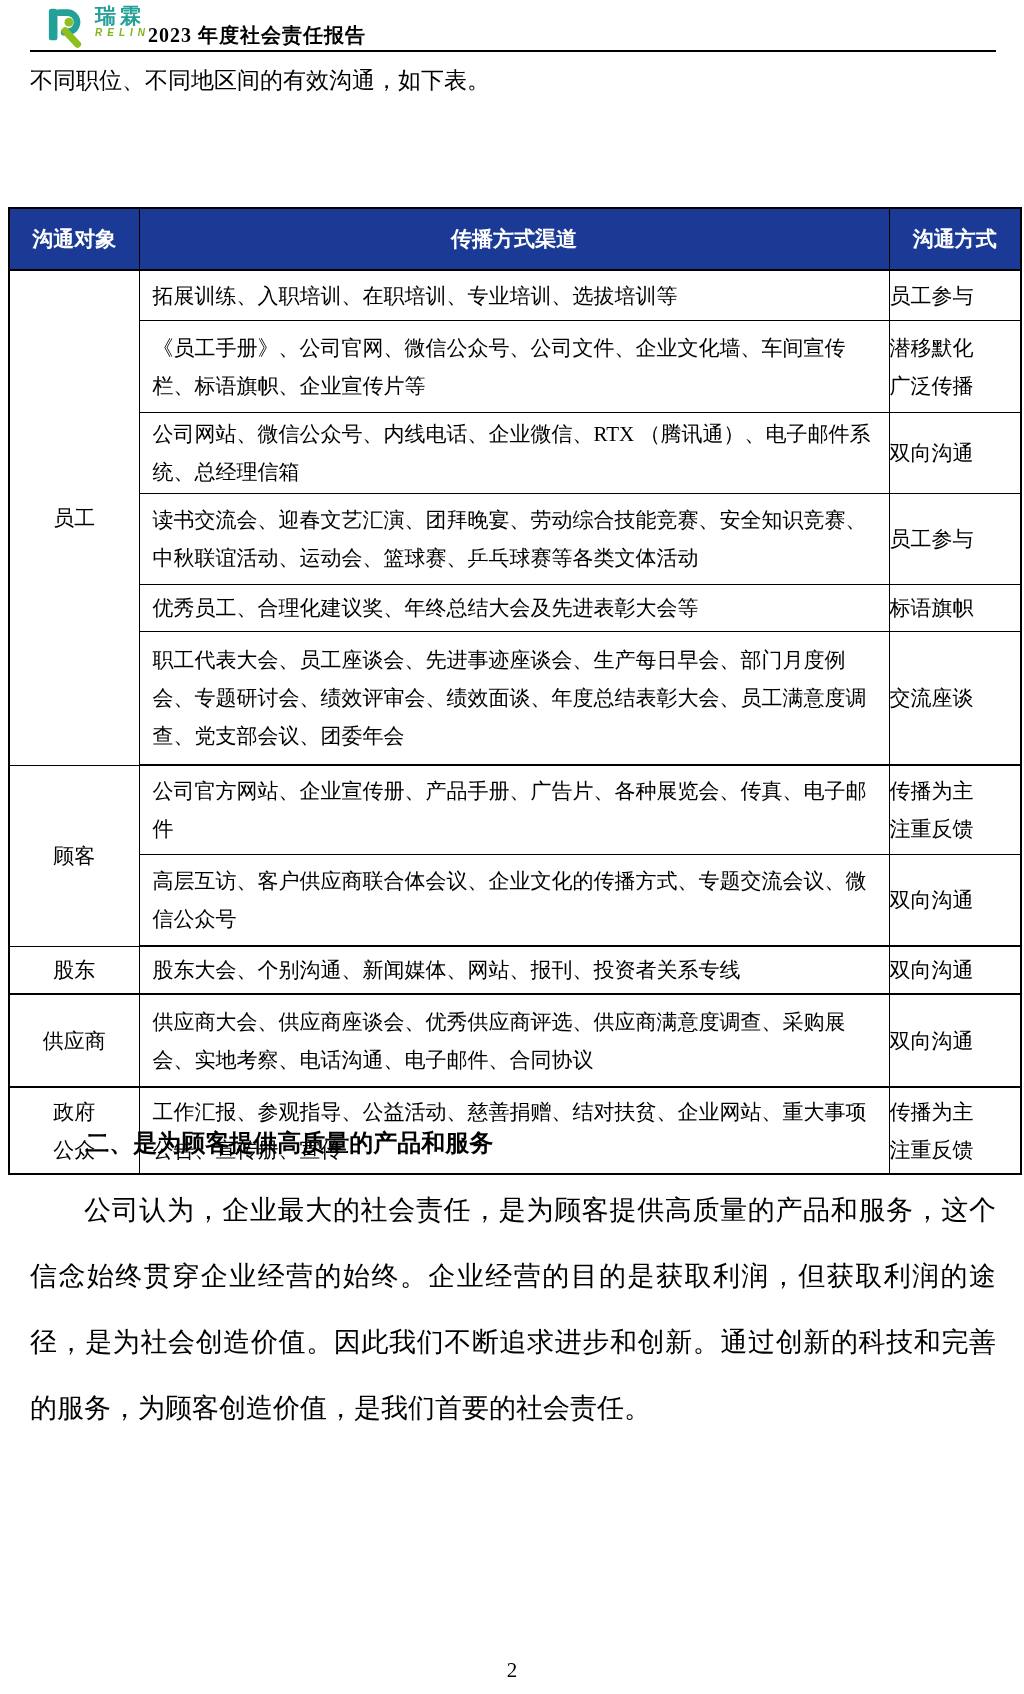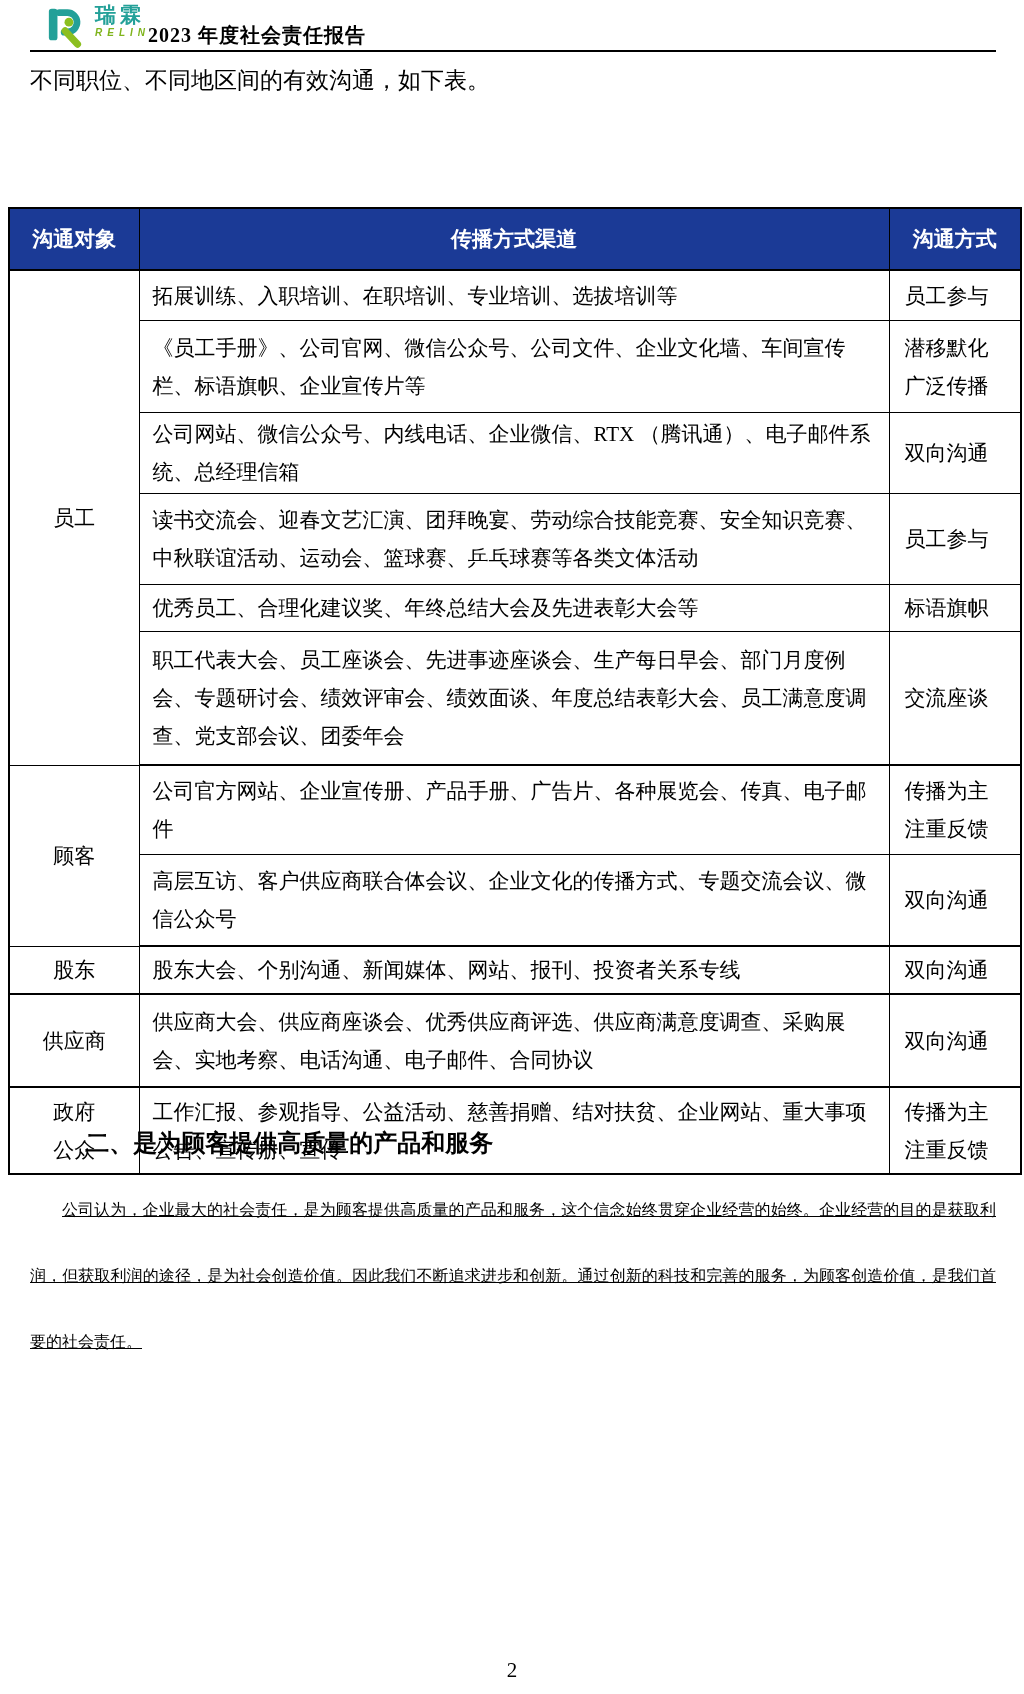--- a/index.html
+++ b/index.html
@@ -9,21 +9,21 @@
     background:#ffffff;
     font-family:"Liberation Serif","DejaVu Serif",serif;
     color:#000;
     overflow:hidden;
   }
   
   .hdr-logo{position:absolute;left:44px;top:6px;display:flex;align-items:flex-start;}
   .hdr-logo svg{display:block;}
   .logo-text{margin-left:5px;display:flex;flex-direction:column;line-height:1;}
   .logo-cn{
-    font-family:Liberation Mono, monospace;
+    font-family:Liberation Serif, serif;
     font-weight:bold;font-size:21px;letter-spacing:4px;color:#23a098;
   }
   .logo-en{
     font-family:"Liberation Sans","DejaVu Sans",sans-serif;
     font-weight:bold;font-style:italic;font-size:10px;letter-spacing:5px;color:#7fb41c;margin-top:1px;
   }
   .hdr-title{
     position:absolute;left:148px;top:22px;
     font-weight:bold;font-size:20px;letter-spacing:1px;
     font-family:"Liberation Serif","DejaVu Serif",serif;
@@ -58,36 +58,36 @@
     background:#1b3a96;color:#ffffff;
     font-family:"Liberation Sans","DejaVu Sans",sans-serif;
     font-weight:bold;height:60px;padding:0;text-align:center;
     border-bottom-width:2px;
   }
   td.obj{
     text-align:center;white-space:pre-line;
     font-size:21px;padding:0 4px;
   }
   td.chan{padding:2px 12px 2px 13px;text-align:left;}
-  td.meth{padding:2px 4px 2px 15px;text-align:left;white-space:pre-line;}
+  td.meth{padding:2px 4px 2px 0;text-align:left;white-space:pre-line;}
   tr.h45 td{height:45px;} tr.h87 td{height:87px;} tr.h67 td{height:67px;}
   tr.h86 td{height:86px;} tr.h42 td{height:42px;} tr.h128 td{height:128px;}
   tr.h84 td{height:84px;} tr.h81 td{height:81px;}
   tr.gend td{border-bottom-width:2px;}
   
   .sec-heading{
     position:absolute;left:30px;top:1128px;width:966px;
     font-family:"Liberation Sans","DejaVu Sans",sans-serif;
     font-weight:bold;font-size:24px;line-height:30px;
     text-indent:2.3em;
   }
   .bodytext{position:absolute;left:30px;top:1177px;width:966px;}
   .bodytext p{
-    margin:0;font-size:16px;line-height:66px;
-    text-align:justify;text-indent:2em;text-decoration:underline;
+    margin:0;font-size:27px;line-height:66px;
+    text-align:justify;text-indent:2em;
   }
   
   .page-num{
     position:absolute;left:0;top:1658px;width:100%;
     text-align:center;font-size:21px;
   }
 </style>
 </head>
 <body>
 

